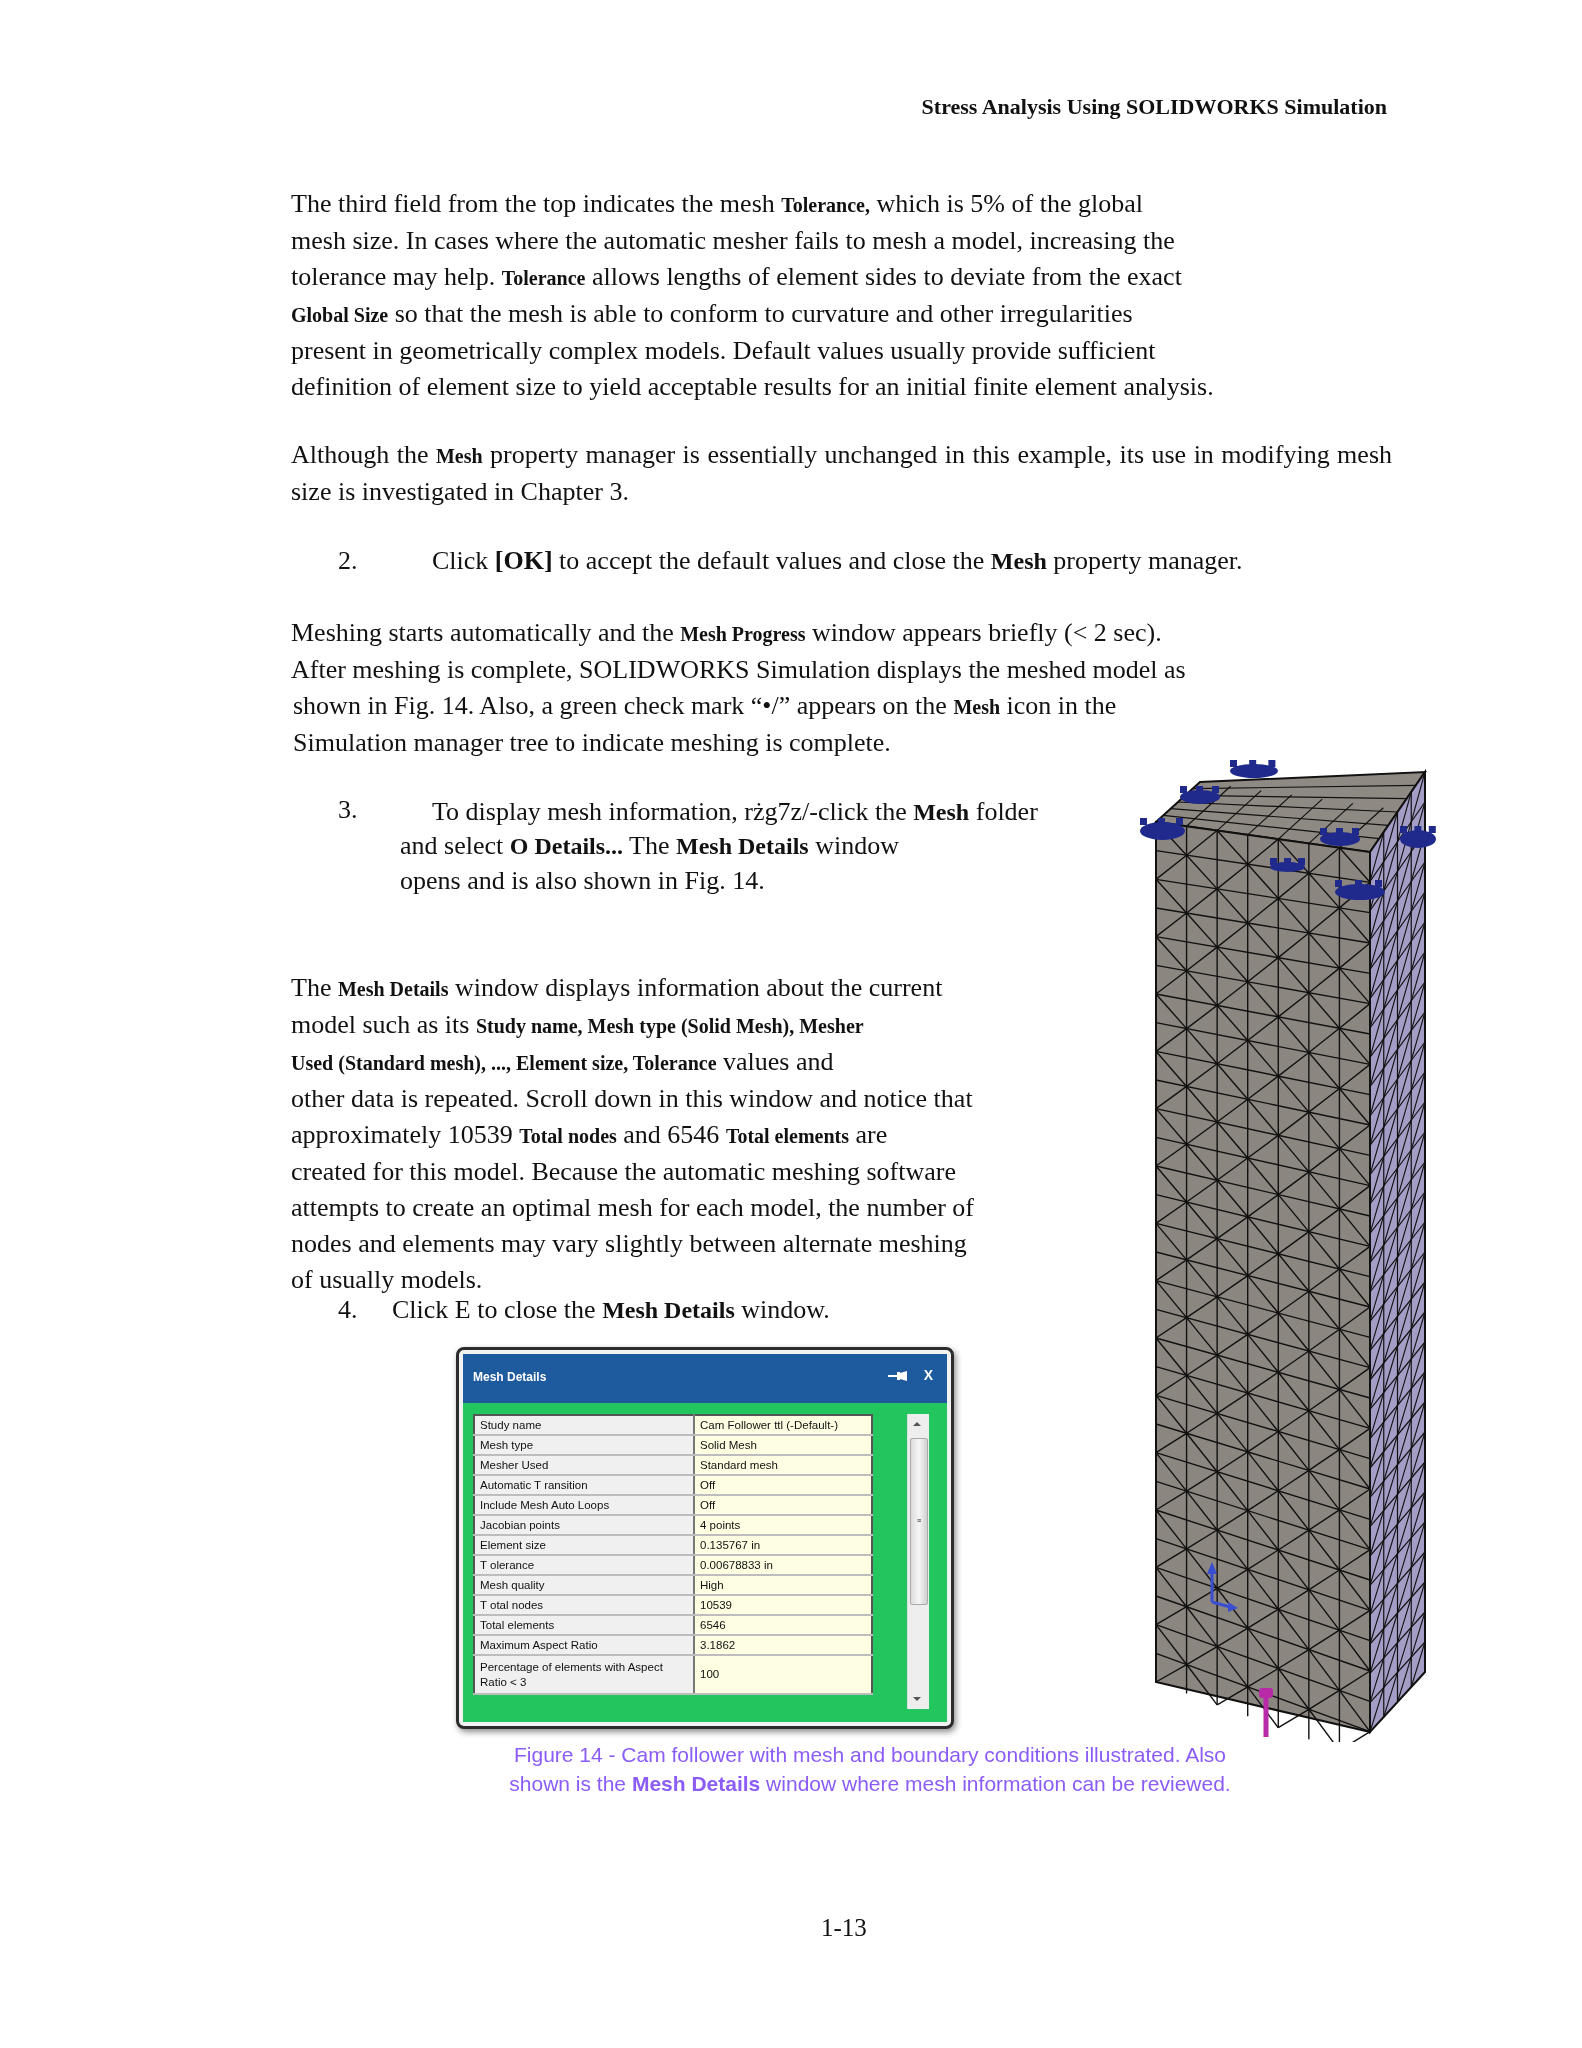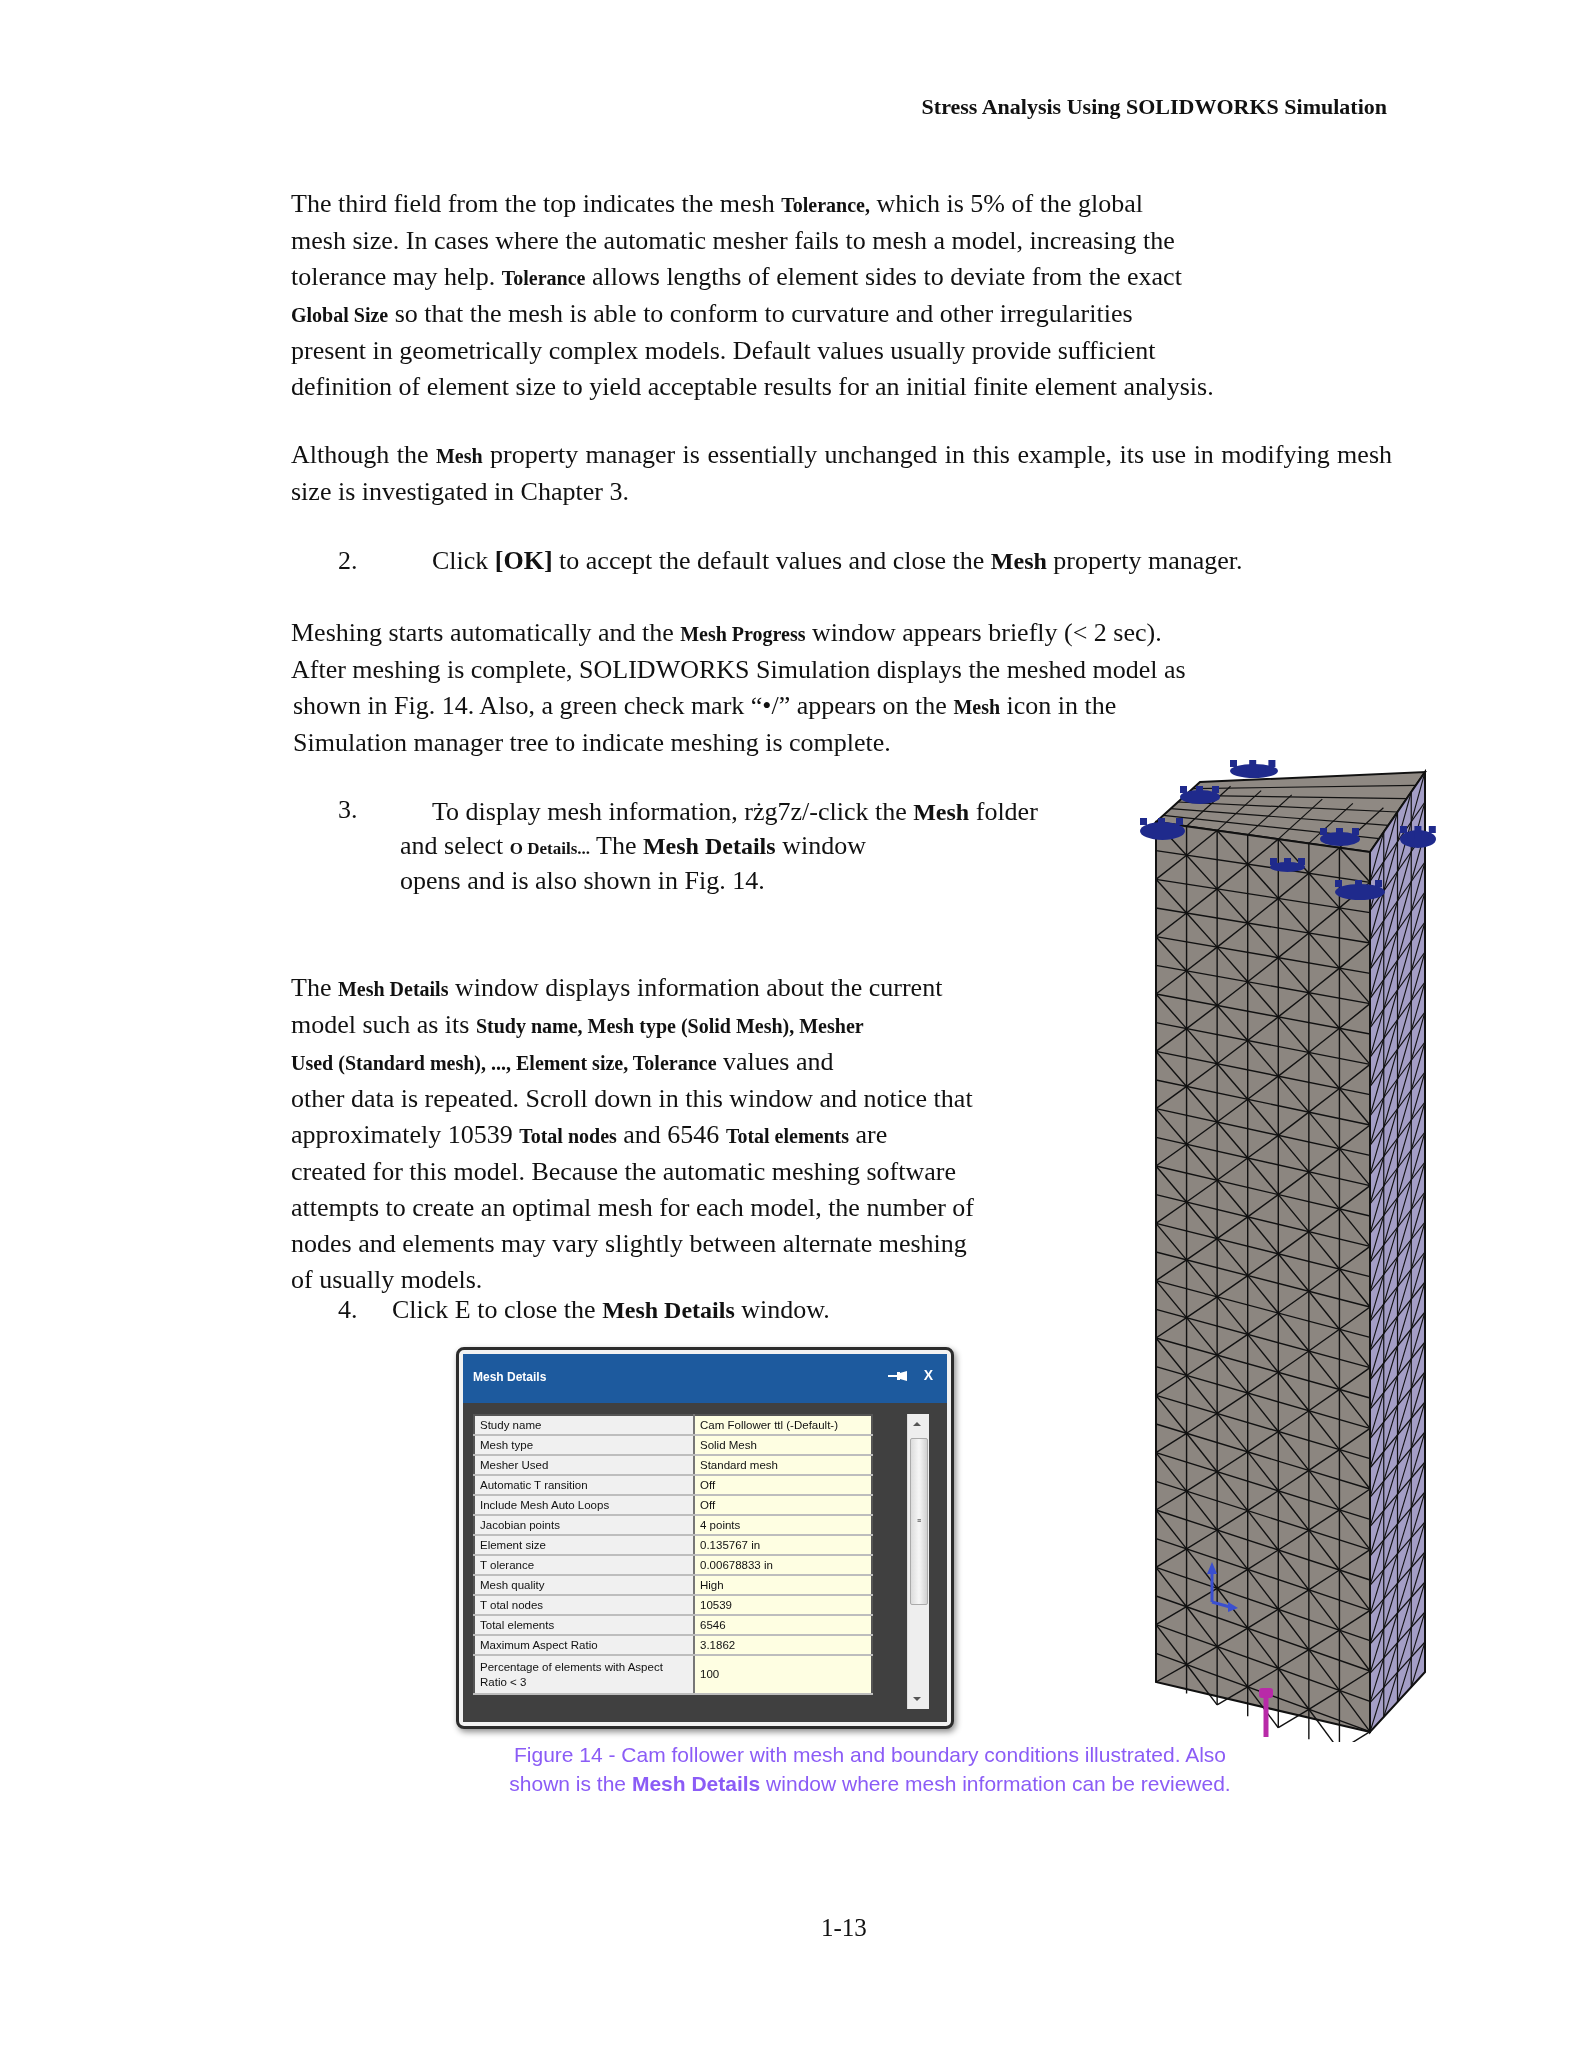--- a/index.html
+++ b/index.html
@@ -29,21 +29,21 @@
 
   
   .win { left: 456px; top: 1347px; width: 492px; height: 376px;
          border: 3px solid #2c2c2c; border-radius: 8px; background: #f2f2f2;
          box-shadow: 2px 3px 6px rgba(0,0,0,0.45); }
   .win-title { position: absolute; left: 4px; top: 4px; right: 4px; height: 49px;
                background: #1d5a9e; color: #fff; font-family: "Liberation Sans", sans-serif; }
   .win-title .t { position: absolute; left: 10px; top: 16px; font-weight: bold; font-size: 12px; }
   .pin-icon { position: absolute; right: 38px; top: 15px; width: 22px; height: 14px; }
   .close-btn { position: absolute; right: 14px; top: 13px; font-weight: bold; font-size: 14px; cursor: pointer; }
-  .win-body { position: absolute; left: 4px; top: 53px; right: 4px; bottom: 4px; background: #404040; }
+  .win-body { position: absolute; left: 4px; top: 53px; right: 4px; bottom: 4px; background: #22c55e; }
   table.props { position: absolute; left: 10px; top: 11px; width: 400px; border-collapse: collapse;
                 font-family: "Liberation Sans", sans-serif; font-size: 11.5px; color: #111;
                 border-left: 2px solid #555; border-right: 2px solid #555; border-top: 2px solid #555; }
   table.props td { border-bottom: 2px solid #bdbdbd; height: 18px; padding: 0 5px; }
   table.props td.k { width: 208px; background: #f0f0f0; border-right: 2px solid #777; }
   table.props td.v { background: #fefee2; }
   table.props tr.tall td { height: 37px; line-height: 15px; }
   .scrollbar { position: absolute; right: 18px; top: 11px; width: 21px; height: 295px;
                background: #eeeeee; border-left: 1px solid #ddd; }
   .scroll-up, .scroll-down { position: absolute; left: 5px; width: 0; height: 0;
@@ -87,21 +87,21 @@
 <div class="abs para p3">
   <div class="line"><span>Meshing starts automatically and the </span><b>Mesh Progress</b><span> window appears briefly (&lt; 2 sec).</span></div>
   <div class="line"><span>After meshing is complete, SOLIDWORKS Simulation displays the meshed model as</span></div>
   <div class="line" style="padding-left:2px"><span>shown in Fig. 14. Also, a green check mark “•/” appears on the </span><b>Mesh</b><span> icon in the</span></div>
   <div class="line" style="padding-left:2px"><span>Simulation manager tree to indicate meshing is complete.</span></div>
 </div>
 
 <div class="abs step s3">
   <span class="num">3.</span>
   <span class="l1"><span>To display mesh information, rżg7z/-click the </span><b style="font-size:24px">Mesh</b><span> folder</span></span>
-  <span class="l2"><span>and select </span><b style="font-size:17px">O Details...</b><span> The </span><b style="font-size:24px">Mesh Details</b><span> window</span></span>
+  <span class="l2"><span>and select </span><b style="font-size:24px">O Details...</b><span> The </span><b style="font-size:24px">Mesh Details</b><span> window</span></span>
   <span class="l3">opens and is also shown in Fig. 14.</span>
 </div>
 
 <div class="abs para p4">
   <div class="line"><span>The </span><b>Mesh Details</b><span> window displays information about the current</span></div>
   <div class="line"><span>model such as its </span><b>Study name, Mesh type (Solid Mesh), Mesher</b></div>
   <div class="line"><b>Used (Standard mesh), ..., Element size, Tolerance</b><span> values and</span></div>
   <div class="line"><span>other data is repeated. Scroll down in this window and notice that</span></div>
   <div class="line"><span>approximately 10539 </span><b>Total nodes</b><span> and 6546 </span><b>Total elements</b><span> are</span></div>
   <div class="line"><span>created for this model. Because the automatic meshing software</span></div>

